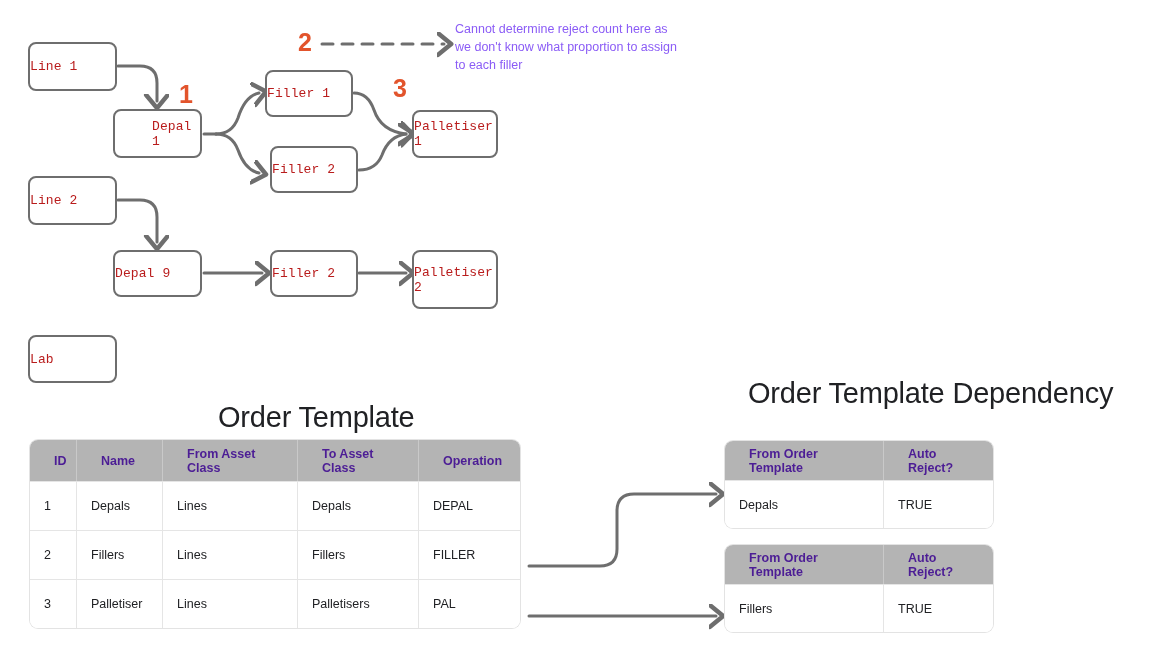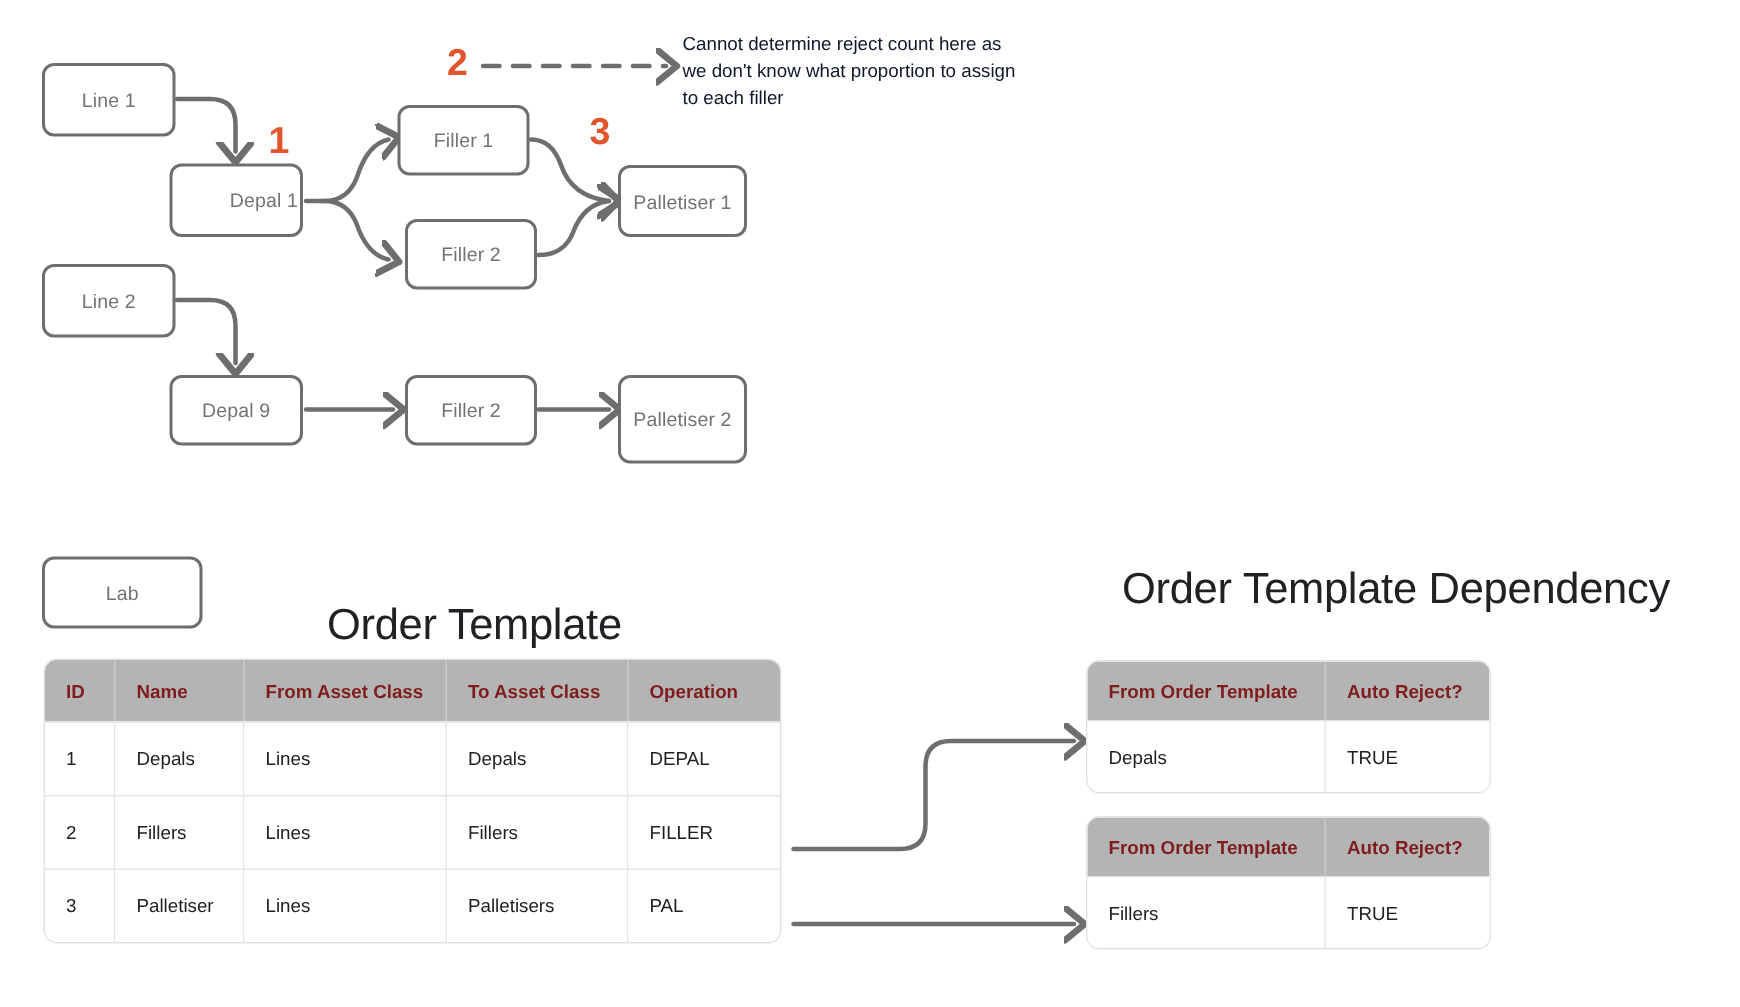--- a/index.html
+++ b/index.html
@@ -26,37 +26,37 @@
     height: 400px;
   }
   .node-box {
     position: absolute;
     border: 2.5px solid #6E6E6E;
     border-radius: 8px;
     background: #ffffff;
     box-sizing: border-box;
     display: flex;
     align-items: center;
-    justify-content: center;
     font-size: 13px;
-    color: #737373;
+    color: #b91c1c;
     letter-spacing: 0.1px;
+    font-family: Liberation Mono, monospace;
   }
   .step-num {
     position: absolute;
     color: #E2542C;
     font-size: 25px;
     font-weight: bold;
     line-height: 1;
   }
   .note-text {
     position: absolute;
     font-size: 12.5px;
     line-height: 18px;
-    color: #0f172a;
+    color: #8b5cf6;
     width: 230px;
   }
 
   
   .big-title {
     position: absolute;
     font-size: 29px;
     font-weight: 400;
     color: #202124;
     white-space: nowrap;
@@ -71,23 +71,23 @@
     table-layout: fixed;
     background: #fff;
     border-radius: 8px;
     overflow: hidden;
     box-shadow: 0 0 0 1px #E3E3E3;
   }
   .data-table th {
     background: #B4B4B4;
     font-size: 12.5px;
     font-weight: bold;
-    color: #7f1d1d;
+    color: #4c1d95;
     text-align: left;
-    padding: 0 14px;
+    padding: 0 24px;
     border-right: 1px solid #C9C9C9;
     box-sizing: border-box;
   }
   .data-table th:last-child { border-right: none; }
   .data-table td {
     font-size: 12.5px;
     color: #202124;
     text-align: left;
     padding: 0 14px;
     border-right: 1px solid #E5E5E5;
@@ -166,21 +166,21 @@
 </div>
 <div class="node-box" style="left:113px; top:250px; width:89px; height:47px;">
   <span>Depal 9</span>
 </div>
 <div class="node-box" style="left:270px; top:250px; width:88px; height:47px;">
   <span>Filler 2</span>
 </div>
 <div class="node-box" style="left:412px; top:250px; width:86px; height:59px;">
   <span>Palletiser 2</span>
 </div>
-<div class="node-box" style="left:28px;  top:335px; width:107px; height:48px;margin-top:36px;">
+<div class="node-box" style="left:28px;  top:335px; width:89px; height:48px;">
   <span>Lab</span>
 </div>
 
 <div class="step-num" style="left:179px; top:82px;">1</div>
 <div class="step-num" style="left:298px; top:30px;">2</div>
 <div class="step-num" style="left:393px; top:76px;">3</div>
 
 <div class="note-text" style="left:455px; top:20px;">Cannot determine reject count here as we don't know what proportion to assign to each filler</div>
 
 <div class="big-title" style="left:218px; top:401px;text-align:right;">Order Template</div>

